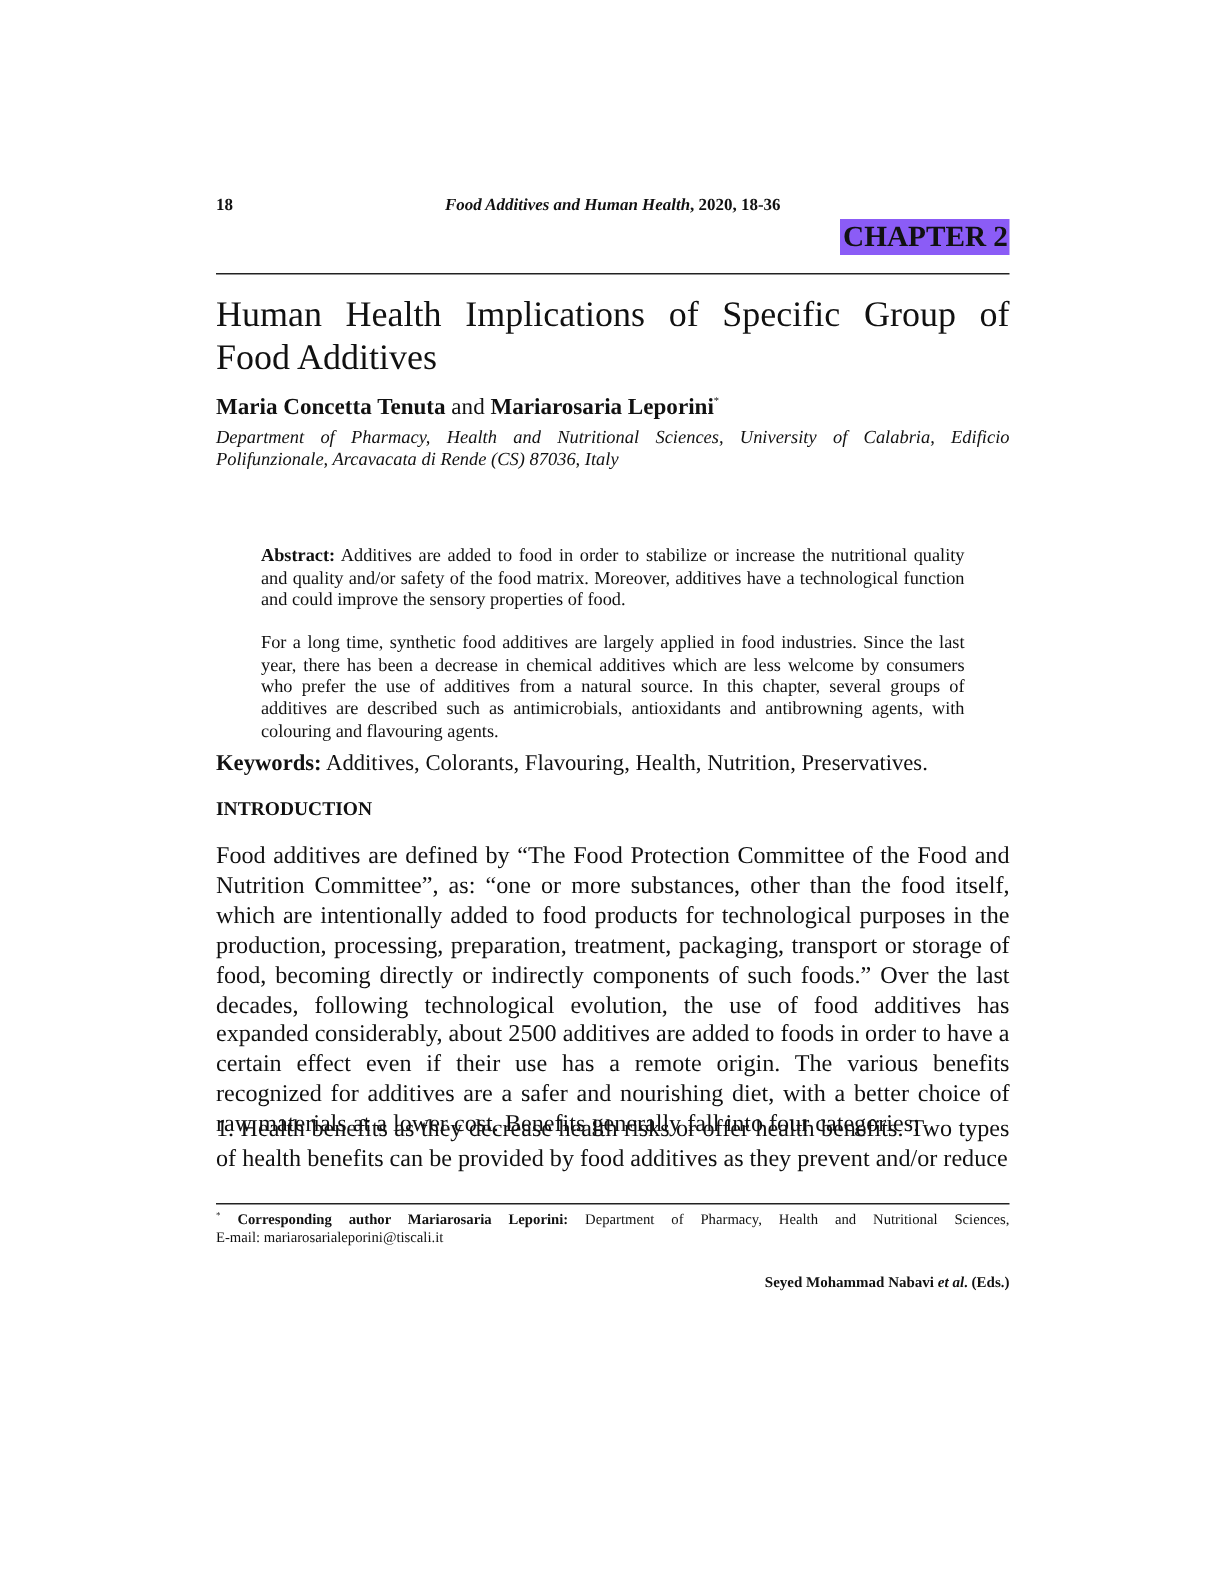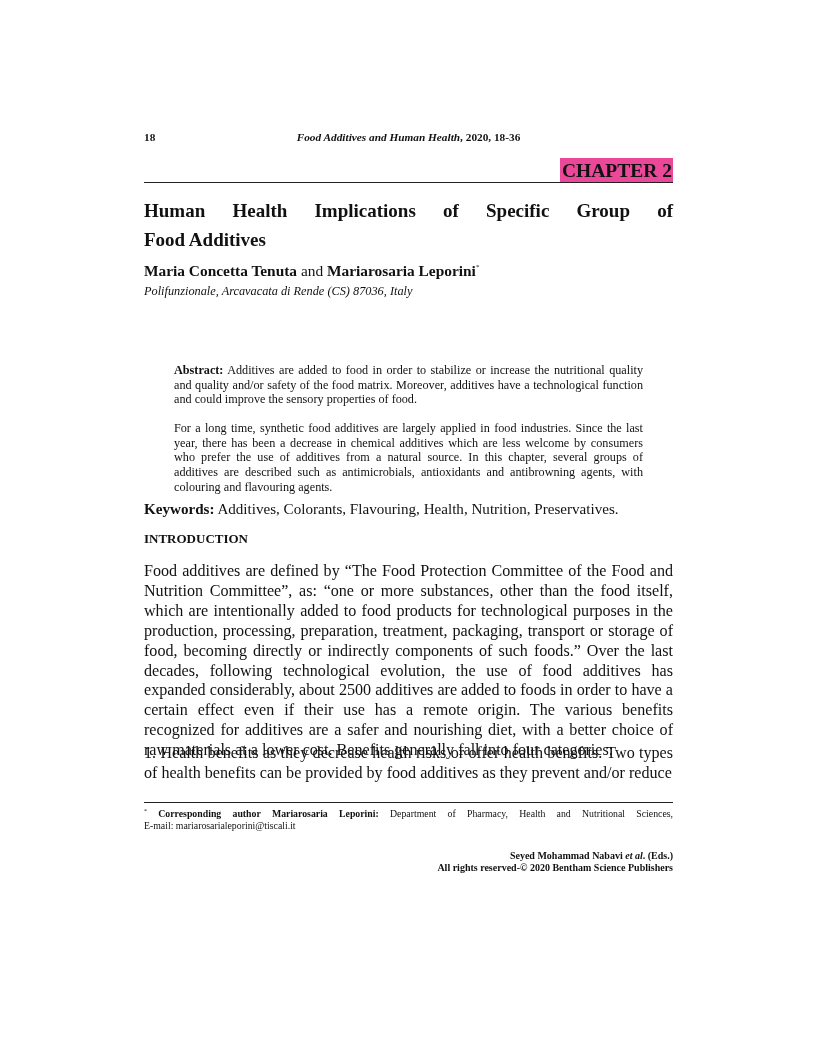--- a/index.html
+++ b/index.html
@@ -2,23 +2,23 @@
 <html><head>
 <meta charset="utf-8">
 <style>
   html, body { margin: 0; padding: 0; background: #ffffff; }
   body { width: 816px; height: 1056px; position: relative; overflow: hidden; font-family: "Liberation Serif", serif; color: #111; }
   .abs { position: absolute; }
   .runhead { top: 131px; left: 144px; width: 529px; height: 16px; font-size: 11.3px; font-weight: bold; }
   .runhead .pg { position: absolute; left: 0; top: 0; }
   .runhead .jr { position: absolute; left: 0; right: 0; text-align: center; top: 0; }
   .runhead .jr i { font-style: italic; }
-  .chapbox { top: 158px; right: 143px; height: 24px; background: #ec4899; font-weight: bold; font-size: 19.5px; line-height: 25px; padding: 0 1px 0 2px; margin-left: 48px; }
+  .chapbox { top: 146px; right: 143px; height: 24px; background: #8b5cf6; font-weight: bold; font-size: 19.5px; line-height: 25px; padding: 0 1px 0 2px; margin-left: 48px; }
   .chaprule { top: 182px; left: 144px; width: 529px; height: 0; border-top: 1.3px solid #222; }
-  .title { top: 196px; left: 144px; width: 529px; font-size: 19px; font-weight: bold; line-height: 29px; text-align: justify; text-align-last: left; }
+  .title { top: 196px; left: 144px; width: 529px; font-size: 24px; font-weight: normal; line-height: 29px; text-align: justify; text-align-last: left; }
   .title .l1 { display: block; text-align: justify; text-align-last: justify; }
   .authors { top: 258px; left: 144px; font-size: 15.4px; line-height: 18px; }
   .authors b { font-weight: bold; margin-top: 12px; }
   .authors sup { font-size: 7px; vertical-align: 7px; }
   .affil { top: 284px; left: 144px; width: 529px; font-size: 12.3px; font-style: italic; line-height: 15px; text-align: justify; }
   .affil .l1 { display: block; text-align: justify; text-align-last: justify; }
   .abstract { left: 174px; width: 469px; font-size: 12.2px; line-height: 14.7px; text-align: justify; margin-top: 20px; }
   .abstract b { font-weight: bold; }
   .abs1 { top: 343px; }
   .abs2 { top: 401px; }
@@ -50,20 +50,21 @@
 <div class="abs title">
   <span class="l1">Human Health Implications of Specific Group of</span>
   <span>Food Additives</span>
 </div>
 
 <div class="abs authors">
   <b>Maria Concetta Tenuta</b><span> and </span><b>Mariarosaria Leporini</b><sup>*</sup>
 </div>
 
 <div class="abs affil">
+  <span class="l1">Department of Pharmacy, Health and Nutritional Sciences, University of Calabria, Edificio</span>
   <span>Polifunzionale, Arcavacata di Rende (CS) 87036, Italy</span>
 </div>
 
 <div class="abs abstract abs1">
   <b>Abstract:</b><span> Additives are added to food in order to stabilize or increase the nutritional quality and quality and/or safety of the food matrix. Moreover, additives have a technological function and could improve the sensory properties of food.</span>
 </div>
 
 <div class="abs abstract abs2">For a long time, synthetic food additives are largely applied in food industries. Since the last year, there has been a decrease in chemical additives which are less welcome by consumers who prefer the use of additives from a natural source. In this chapter, several groups of additives are described such as antimicrobials, antioxidants and antibrowning agents, with colouring and flavouring agents.</div>
 
 <div class="abs keywords">
@@ -77,14 +78,13 @@
 
 <div class="abs fnrule"></div>
 
 <div class="abs footnote">
   <span class="l1"><sup>*</sup><b> Corresponding author Mariarosaria Leporini:</b><span> Department of Pharmacy, Health and Nutritional Sciences,</span></span>
   <span style="display:block">E-mail: mariarosarialeporini@tiscali.it</span>
 </div>
 
 <div class="abs editors">
   <div><span>Seyed Mohammad Nabavi </span><i>et al</i><span>. (Eds.)</span></div>
-  <div>All rights reserved-© 2020 Bentham Science Publishers</div>
 </div>
 
 </body></html>

